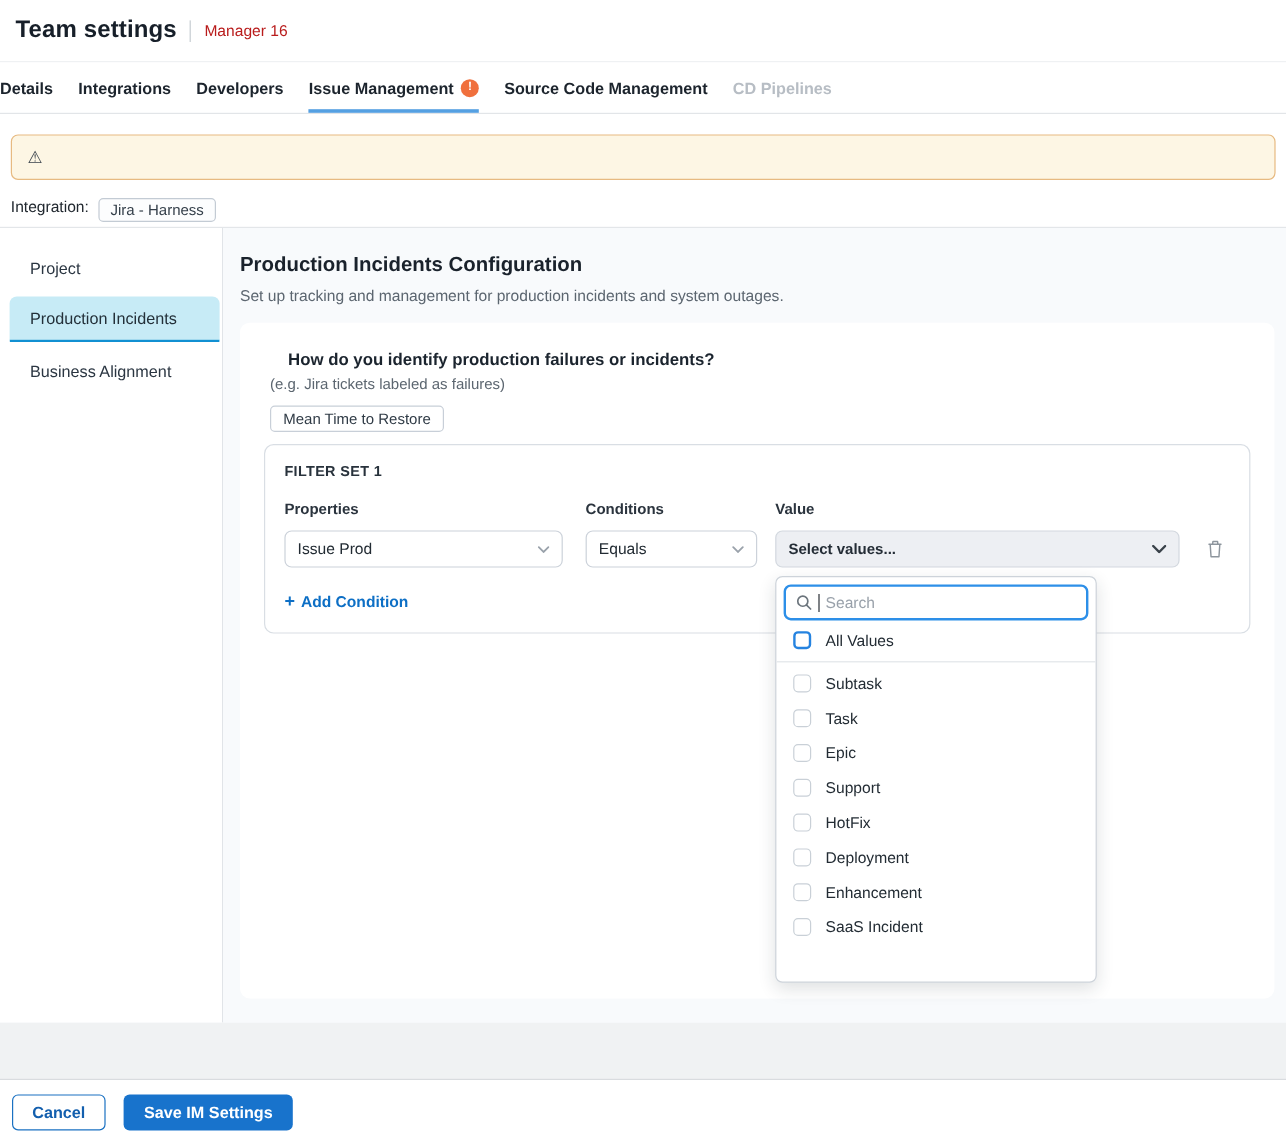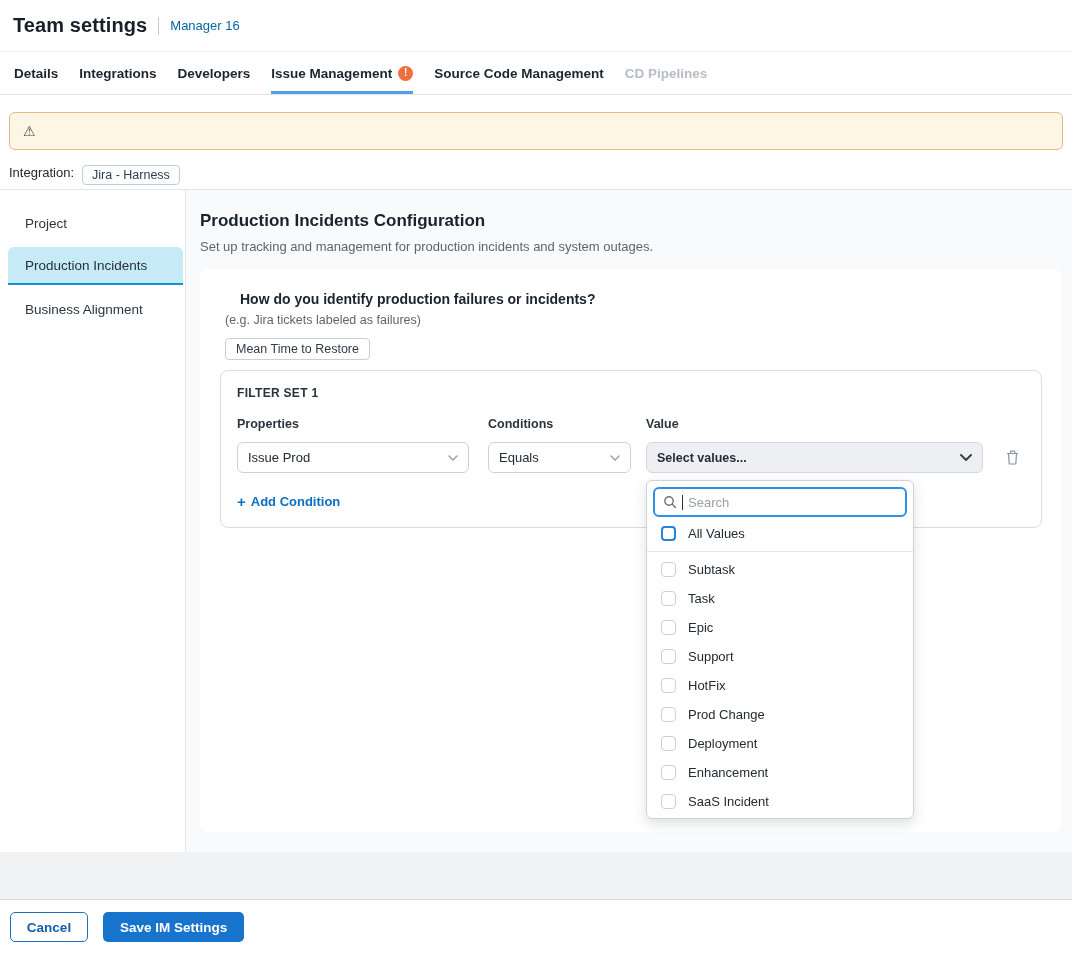--- a/index.html
+++ b/index.html
@@ -3,24 +3,24 @@
 <meta charset="utf-8">
 <style>
   * { margin:0; padding:0; box-sizing:border-box; }
   html,body { width:1072px; background:#ffffff; font-family:"Liberation Sans", sans-serif; color:#1b242e; }
   .page { width:1072px; height:956px; position:relative; background:#fff; overflow:hidden; }
 
   
   .header { height:52px; display:flex; align-items:center; padding-left:13px; border-bottom:1px solid #eceef0; background:#fff; }
   .header h1 { font-size:20px; font-weight:700; color:#171f29; letter-spacing:0.1px; }
   .header .sep { width:1px; height:18px; background:#c6ccd2; margin:0 11px; }
-  .header .mgr { font-size:13px; color:#0369a1; }
-
-  
-  .tabbar { height:43px; display:flex; align-items:stretch; gap:21px; padding-left:14px; border-bottom:1px solid #e2e5e8; background:#fff; }
+  .header .mgr { font-size:13px; color:#b91c1c; }
+
+  
+  .tabbar { height:43px; display:flex; align-items:stretch; gap:21px; border-bottom:1px solid #e2e5e8; background:#fff; }
   .tab { display:flex; align-items:center; gap:6px; font-size:13.5px; font-weight:600; color:#1c242d; cursor:pointer; border-bottom:3px solid transparent; padding-top:3px; }
   .tab.active { border-bottom-color:#55a0e2; }
   .tab.disabled { color:#b7bdc4; font-weight:600; }
   .badge { width:15px; height:15px; border-radius:50%; background:#f0703d; color:#fff; font-size:10px; font-weight:700; display:flex; align-items:center; justify-content:center; line-height:1; }
 
   
   .banner { margin:17px 9px 0 9px; height:38px; display:flex; align-items:center; gap:9px; padding:0 13px; background:#fdf6e4; border:1px solid #e7ba81; border-radius:6px; font-size:13px; color:#21282f; }
   .warn-glyph { font-size:14px; color:#39424b; line-height:1; }
 
   
@@ -218,24 +218,20 @@
                   <div class="dd-row">
                       <span class="cb gray"></span>
                       <span class="dd-label">Support</span>
                     </div>
                   <div class="dd-row">
                       <span class="cb gray"></span>
                       <span class="dd-label">HotFix</span>
                     </div>
                   <div class="dd-row">
                       <span class="cb gray"></span>
-                      <span class="dd-label">Prod Change</span>
-                    </div>
-                  <div class="dd-row">
-                      <span class="cb gray"></span>
                       <span class="dd-label">Deployment</span>
                     </div>
                   <div class="dd-row">
                       <span class="cb gray"></span>
                       <span class="dd-label">Enhancement</span>
                     </div>
                   <div class="dd-row">
                       <span class="cb gray"></span>
                       <span class="dd-label">SaaS Incident</span>
                     </div>

